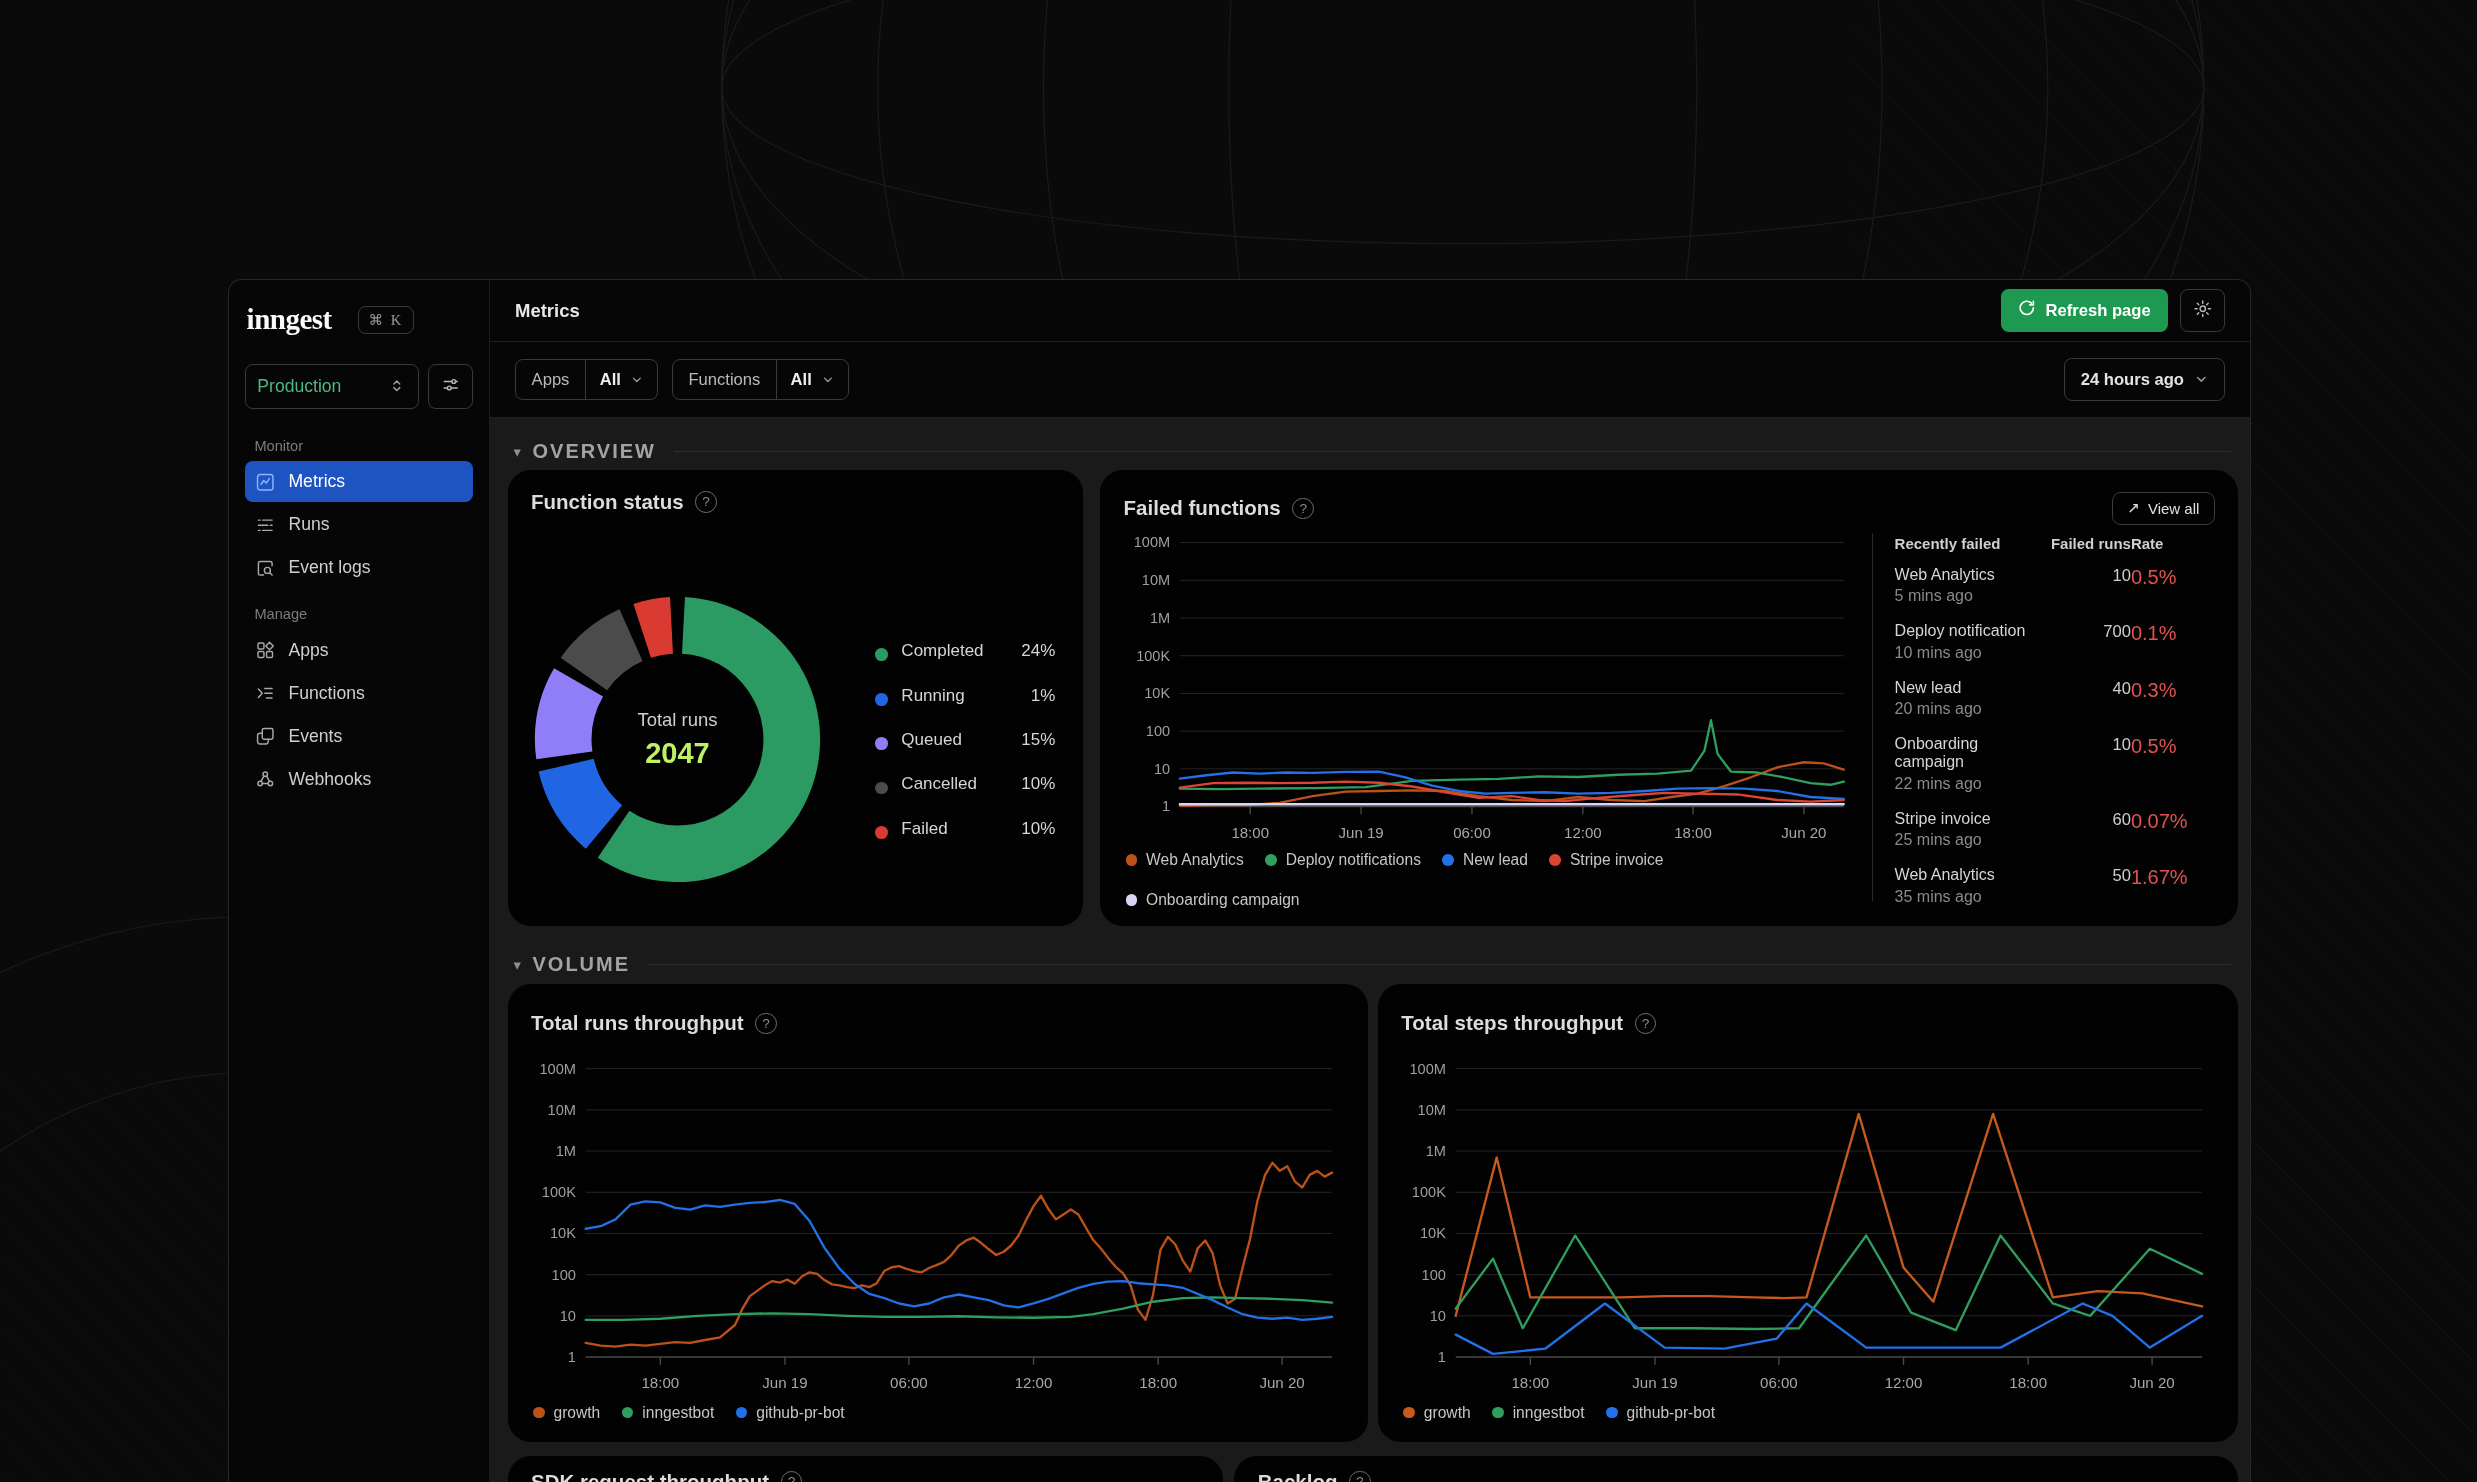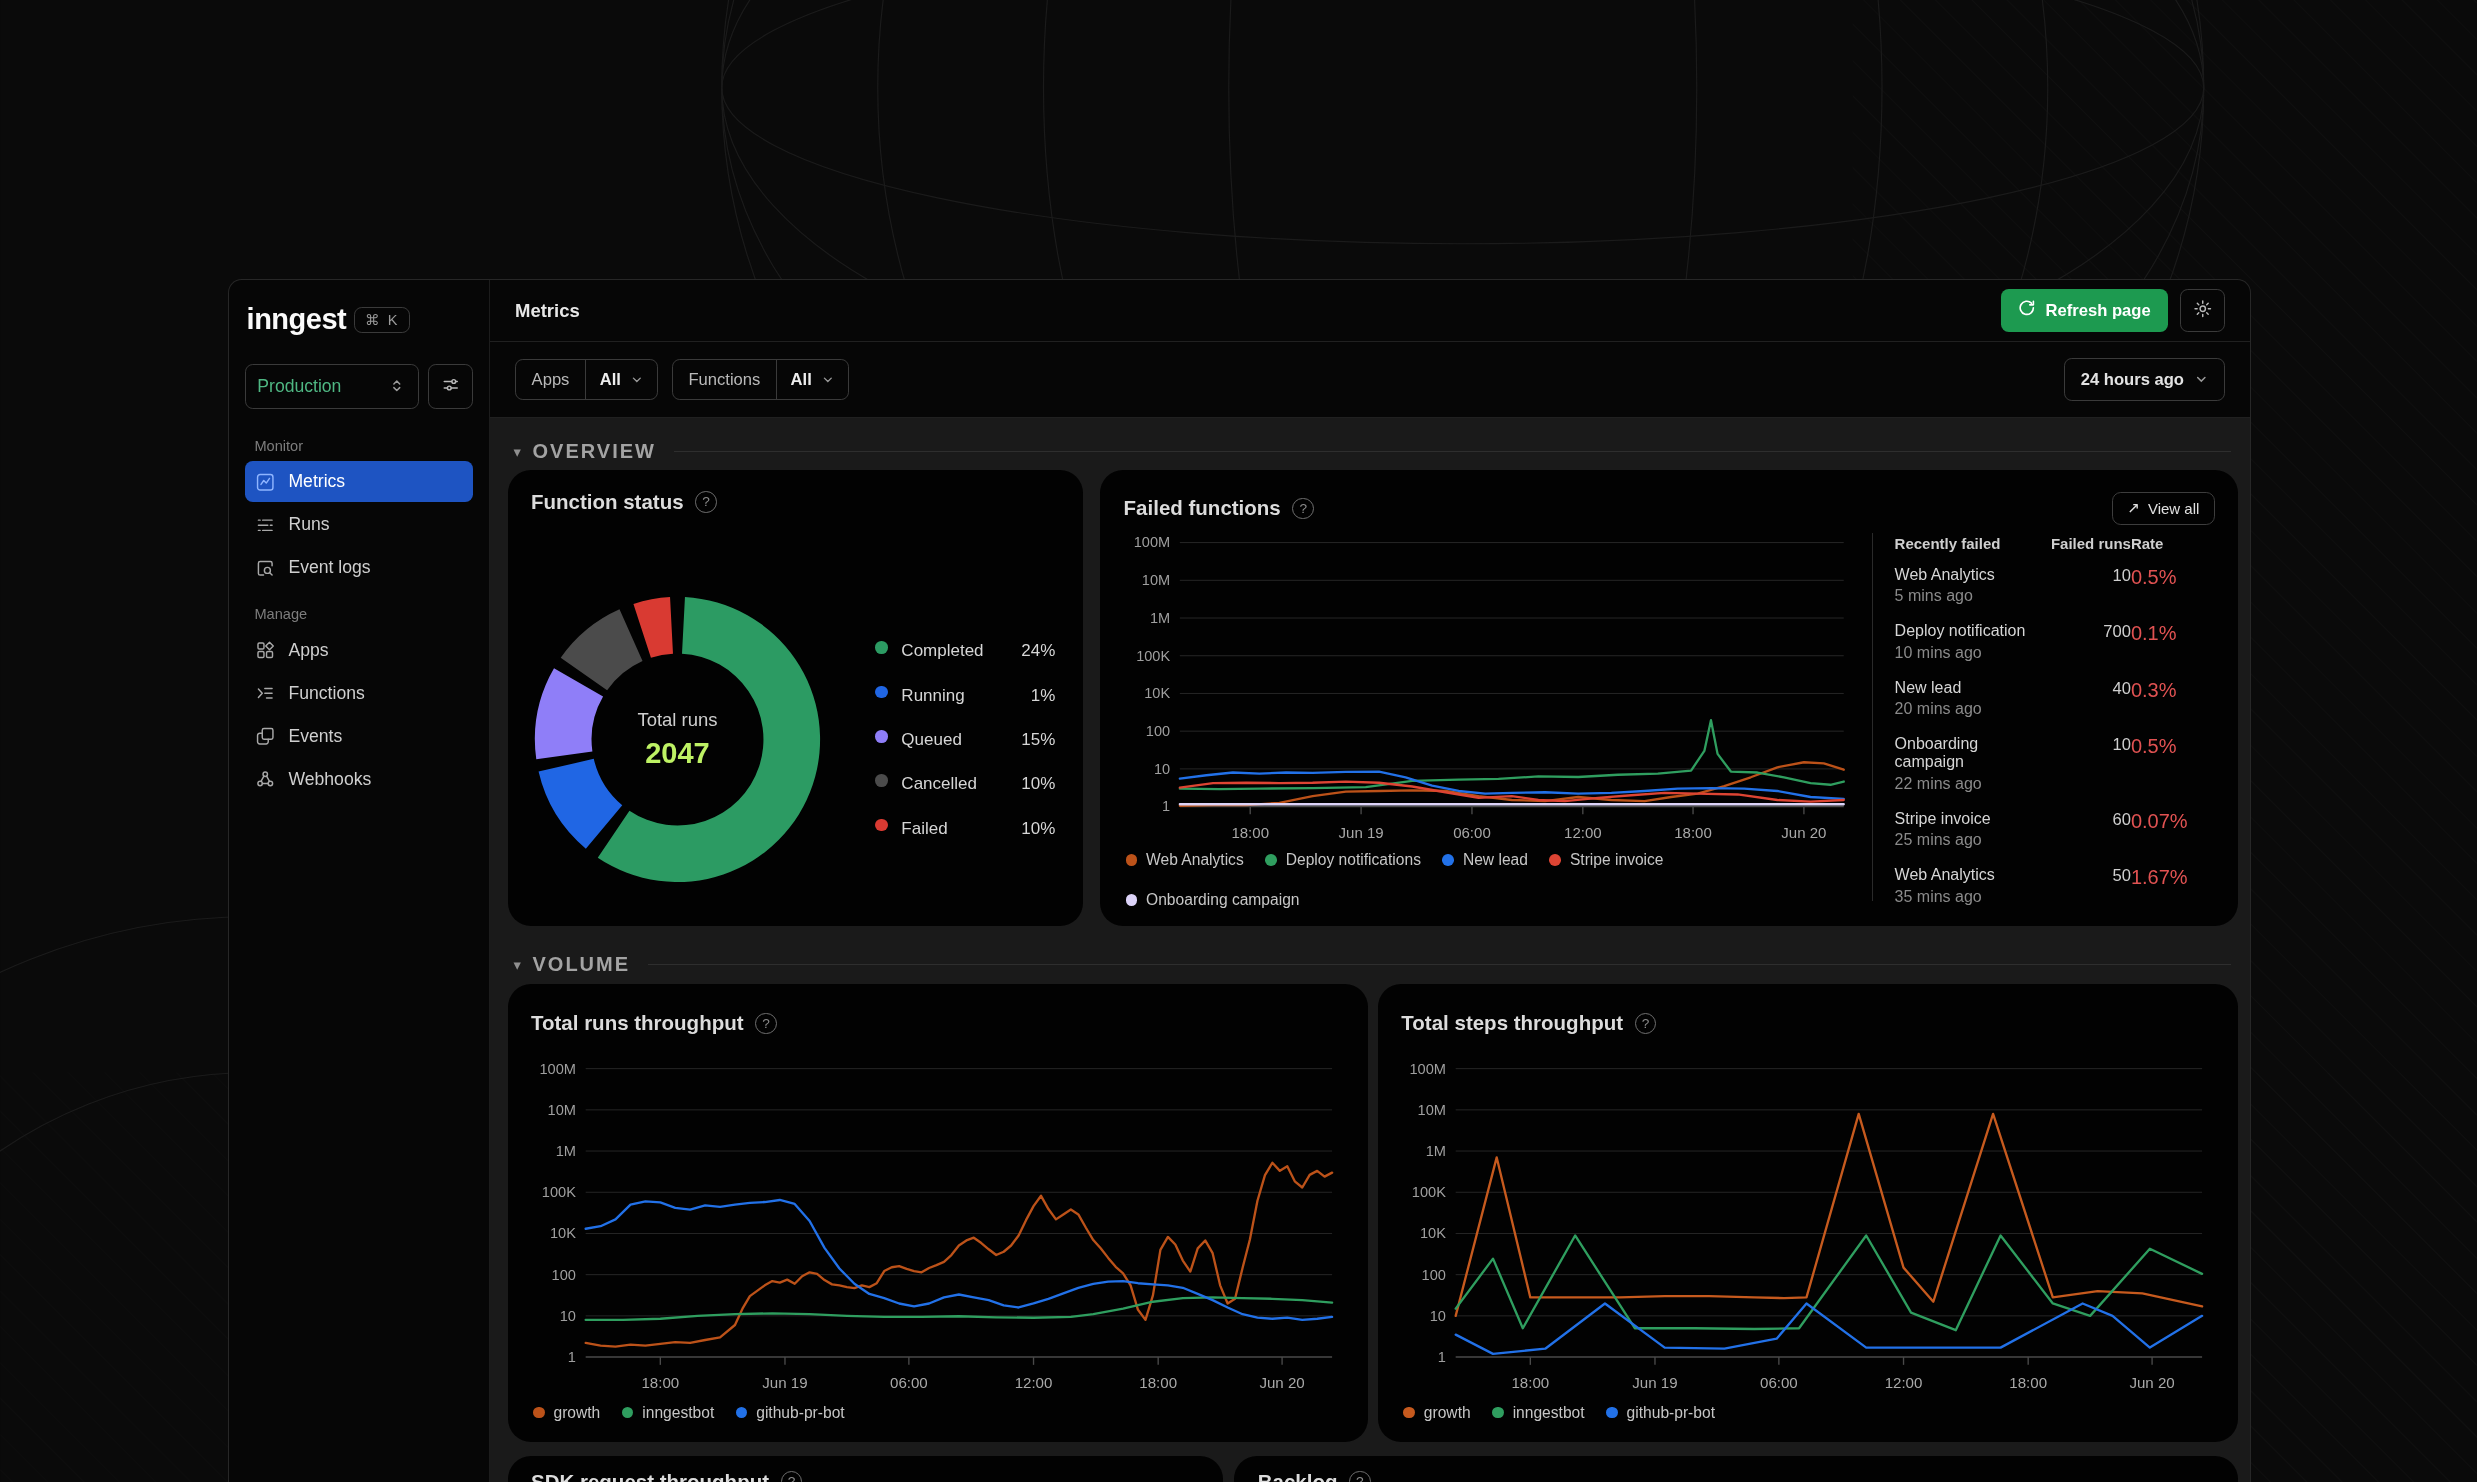--- a/index.html
+++ b/index.html
@@ -7,21 +7,21 @@
     font-family:"Liberation Sans","DejaVu Sans",sans-serif; }
   .bgfx { position:absolute; inset:0; z-index:0; }
 
   
   .window { position:absolute; left:228px; top:279px; width:2023px; height:1203px;
     background:#060606; border:1px solid #272727; border-bottom:none;
     border-radius:13.7px 13.7px 0 0; display:flex; overflow:hidden; z-index:2; }
 
   
   .sidebar { width:261px; flex:0 0 261px; padding:19.5px 15.6px; border-right:1px solid #1c1c1c; }
-  .logo-row { display:flex; align-items:center; gap:8px; padding:3.9px 2px; }
+  .logo-row { display:flex; align-items:center; gap:26px; padding:3.9px 2px;font-family:Liberation Serif, serif; }
   .logo { color:#fafafa; font-size:29px; font-weight:800; letter-spacing:-0.5px; }
   .kbd { border:1px solid #3a3a3a; border-radius:7.8px; padding:3.9px 9.8px; color:#9a9a9a;
     font-size:14.6px; letter-spacing:2px; }
   .env-row { display:flex; gap:9.8px; margin:23.4px 0 29px; }
   .env-select { flex:1; display:flex; align-items:center; justify-content:space-between;
     border:1px solid #3a3a3a; border-radius:7.8px; padding:9.8px 11.7px; color:#4fb783;
     font-size:17.6px; cursor:pointer; }
   .icon-btn { width:45px; height:45px; flex:0 0 45px; border:1px solid #3a3a3a; border-radius:7.8px;
     display:flex; align-items:center; justify-content:center; color:#b9b9b9; cursor:pointer; background:transparent; }
   .nav-section-label { color:#7d7d7d; font-size:14.6px; margin:17.6px 0 7.8px 9.8px; }
@@ -71,21 +71,21 @@
   
   .row1 { gap:17.6px; margin:5.9px 0 0; }
   .card-status { width:575px; height:456px; padding:19.5px 23.4px; }
   .status-body { height:100%; display:flex; align-items:center; gap:51px; padding:35px 3.9px 0 0; }
   .donut-wrap { position:relative; width:293px; height:293px; flex:0 0 293px; }
   .donut-center { position:absolute; inset:0; display:flex; flex-direction:column;
     align-items:center; justify-content:center; gap:5.9px; }
   .donut-center .lbl { color:#cfcfcf; font-size:18.5px; }
   .donut-center .val { color:#bef264; font-size:29px; font-weight:700; }
   .status-legend { flex:1; display:flex; flex-direction:column; gap:24.4px; }
-  .sl-row { display:flex; align-items:flex-start; gap:13.7px; }
+  .sl-row { display:flex; align-items:flex-end; gap:13.7px; }
   .dot { width:12.7px; height:12.7px; border-radius:50%; flex:0 0 12.7px; }
   .sl-name { color:#d6d6d6; font-size:17px; }
   .sl-pct { margin-left:auto; color:#d6d6d6; font-size:17px; }
 
   .card-failed { flex:1; height:456px; padding:17.6px 23.4px; display:flex; flex-direction:column; }
   .failed-head { display:flex; align-items:center; gap:11.7px; height:41px; }
   .viewall { margin-left:auto; display:flex; align-items:center; gap:7.8px; border:1px solid #3d3d3d;
     border-radius:8.8px; padding:6.8px 14.6px; color:#e0e0e0; font-size:15px; cursor:pointer; background:transparent;
     font-family:inherit; }
   .failed-body { flex:1; display:flex; min-height:0; }

